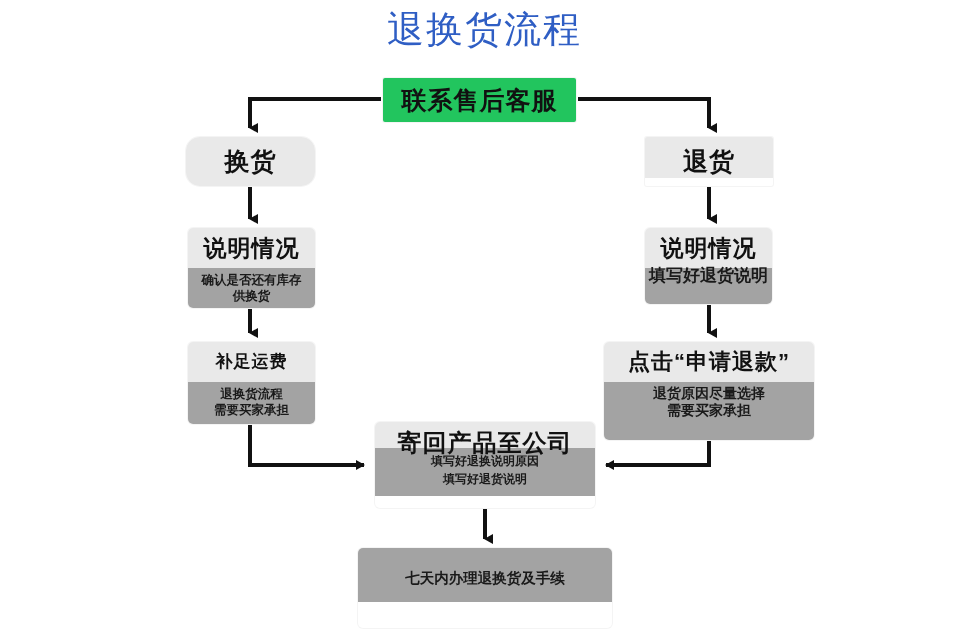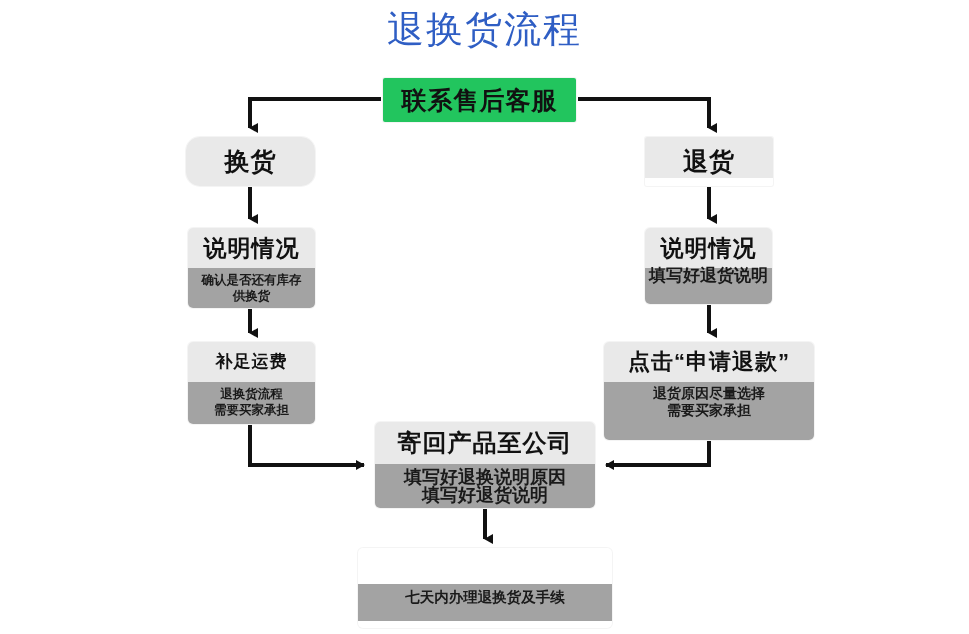--- a/index.html
+++ b/index.html
@@ -89,26 +89,26 @@
 
   #node-freight { left: 188px; top: 342px; width: 127px; height: 82px; }
   #node-freight .head { height: 40px; line-height: 40px; font-size: 17px; }
   #node-freight .body { height: 42px; padding-top: 4px; font-size: 12.5px; line-height: 16px; }
 
   #node-refund { left: 604px; top: 342px; width: 210px; height: 98px; }
   #node-refund .head { height: 40px; line-height: 40px; font-size: 22px; }
   #node-refund .body { height: 58px; padding-top: 3px; font-size: 14px; line-height: 17px; }
 
   #node-ship-back { left: 375px; top: 422px; width: 220px; height: 86px; }
-  #node-ship-back .head { height: 42px; line-height: 42px; font-size: 24px; }
-  #node-ship-back .body { height: 44px; padding-top: 4px; font-size: 18px; line-height: 18px; }
+  #node-ship-back .head { height: 26px; line-height: 42px; font-size: 24px; }
+  #node-ship-back .body { height: 44px; padding-top: 4px; font-size: 12px; line-height: 18px; }
 
   #node-receive { left: 358px; top: 548px; width: 254px; height: 80px; }
   #node-receive .head { height: 46px; line-height: 46px; font-size: 27px; }
-  #node-receive .body { height: 34px; padding-top: 3px; font-size: 14.5px; line-height: 20px; margin-top: 36px; }
+  #node-receive .body { height: 34px; padding-top: 20px; font-size: 14.5px; line-height: 20px; }
 </style>
 </head>
 <body>
 
 <div id="canvas">
 
   <div class="page-title">退换货流程</div>
 
   <svg id="wires" viewBox="0 0 969 634" xmlns="http://www.w3.org/2000/svg">
     <defs>

